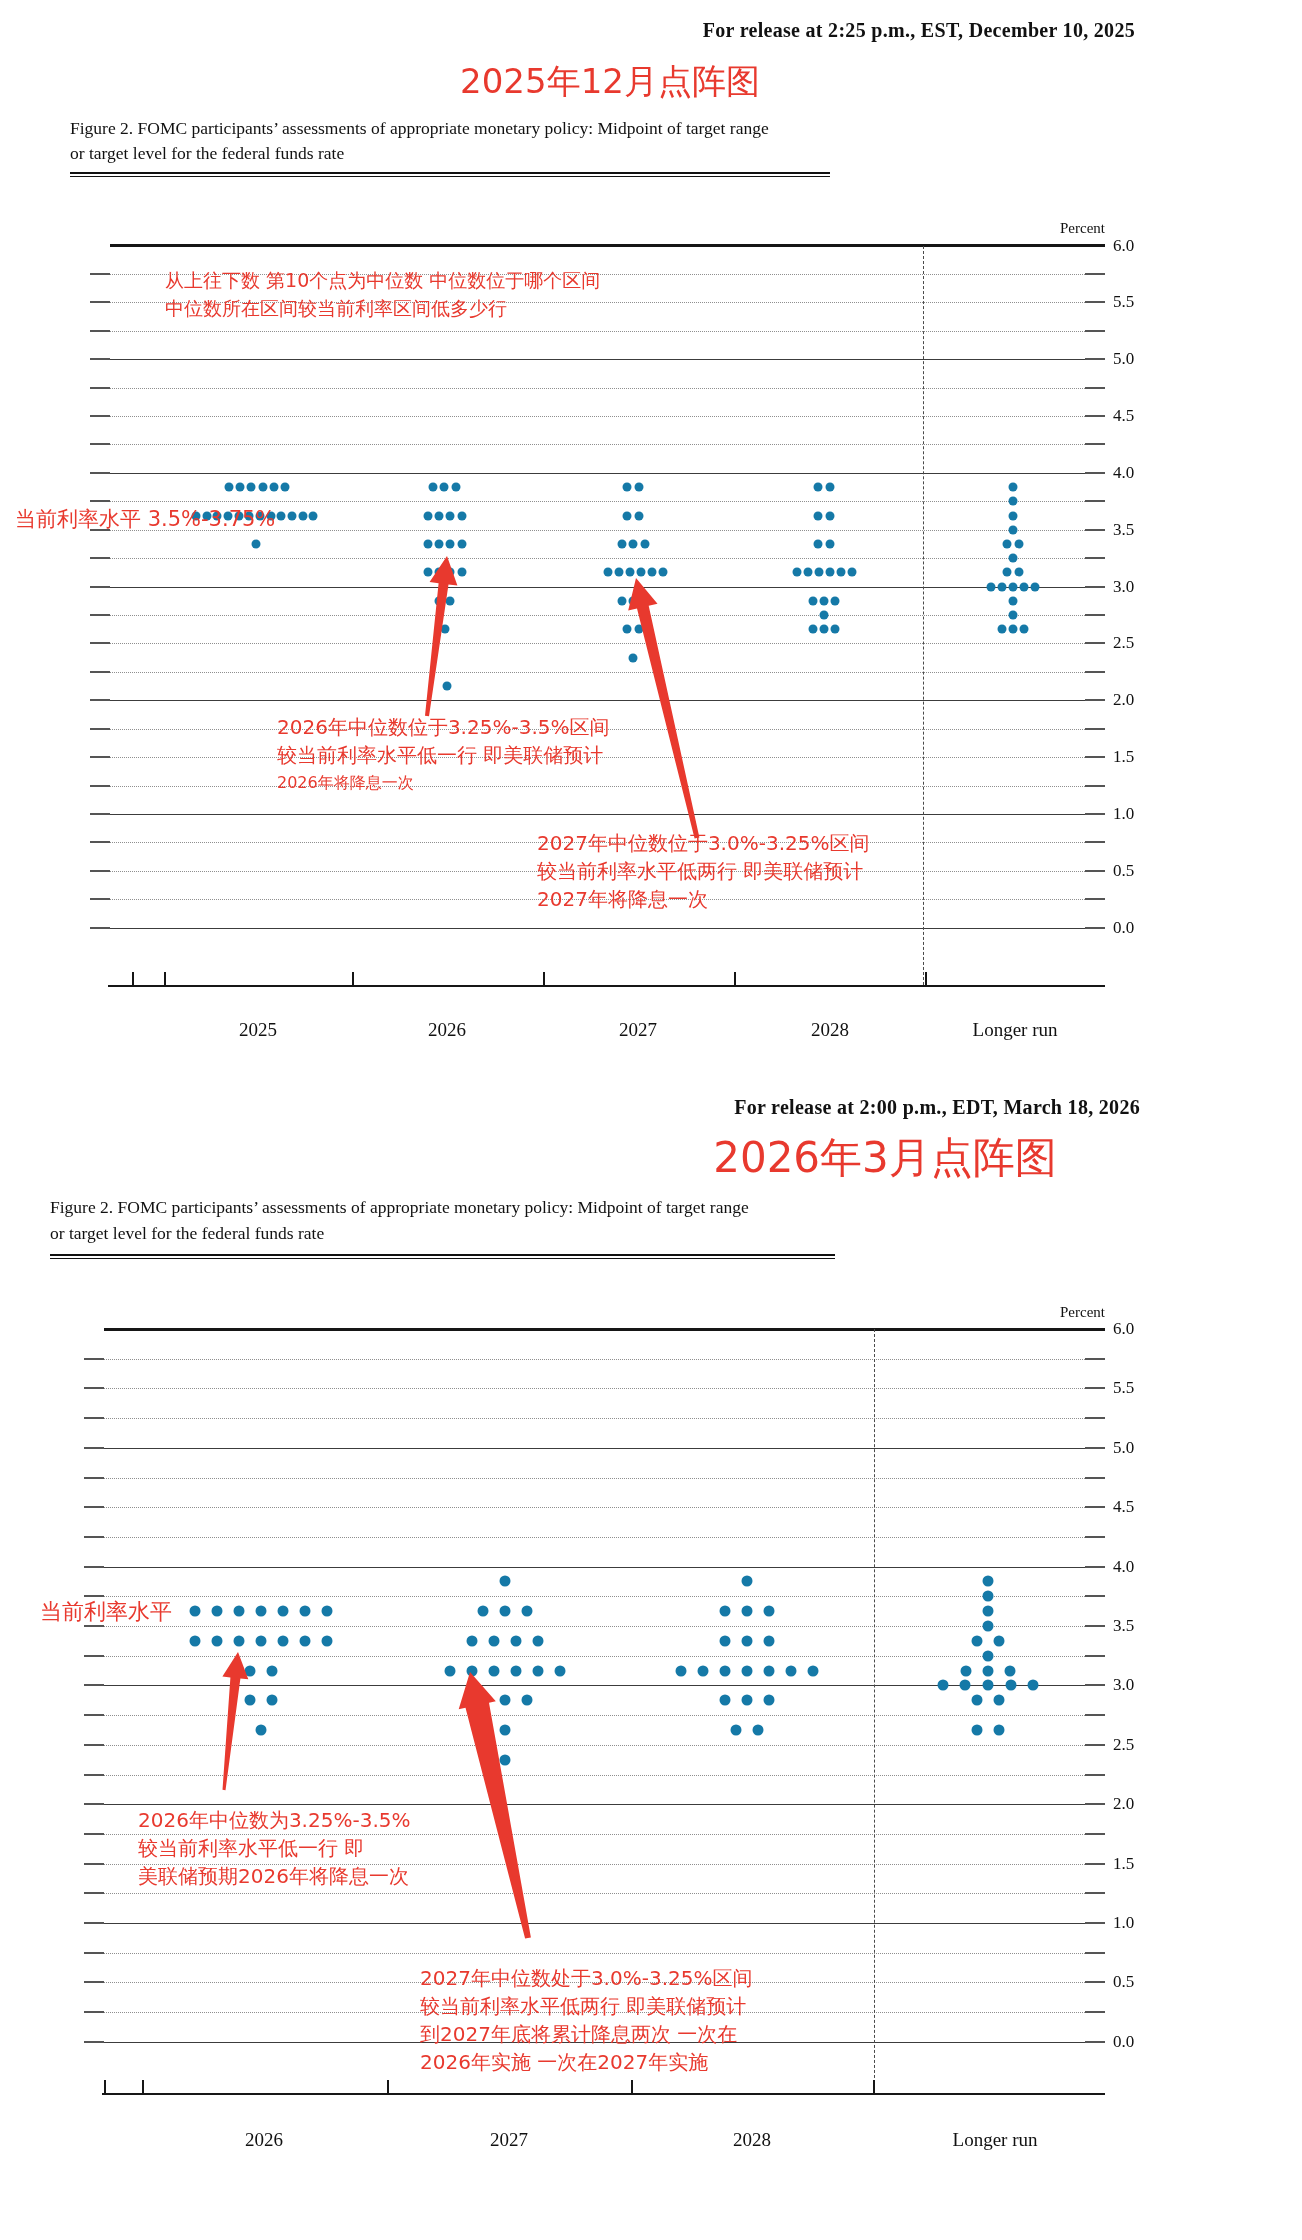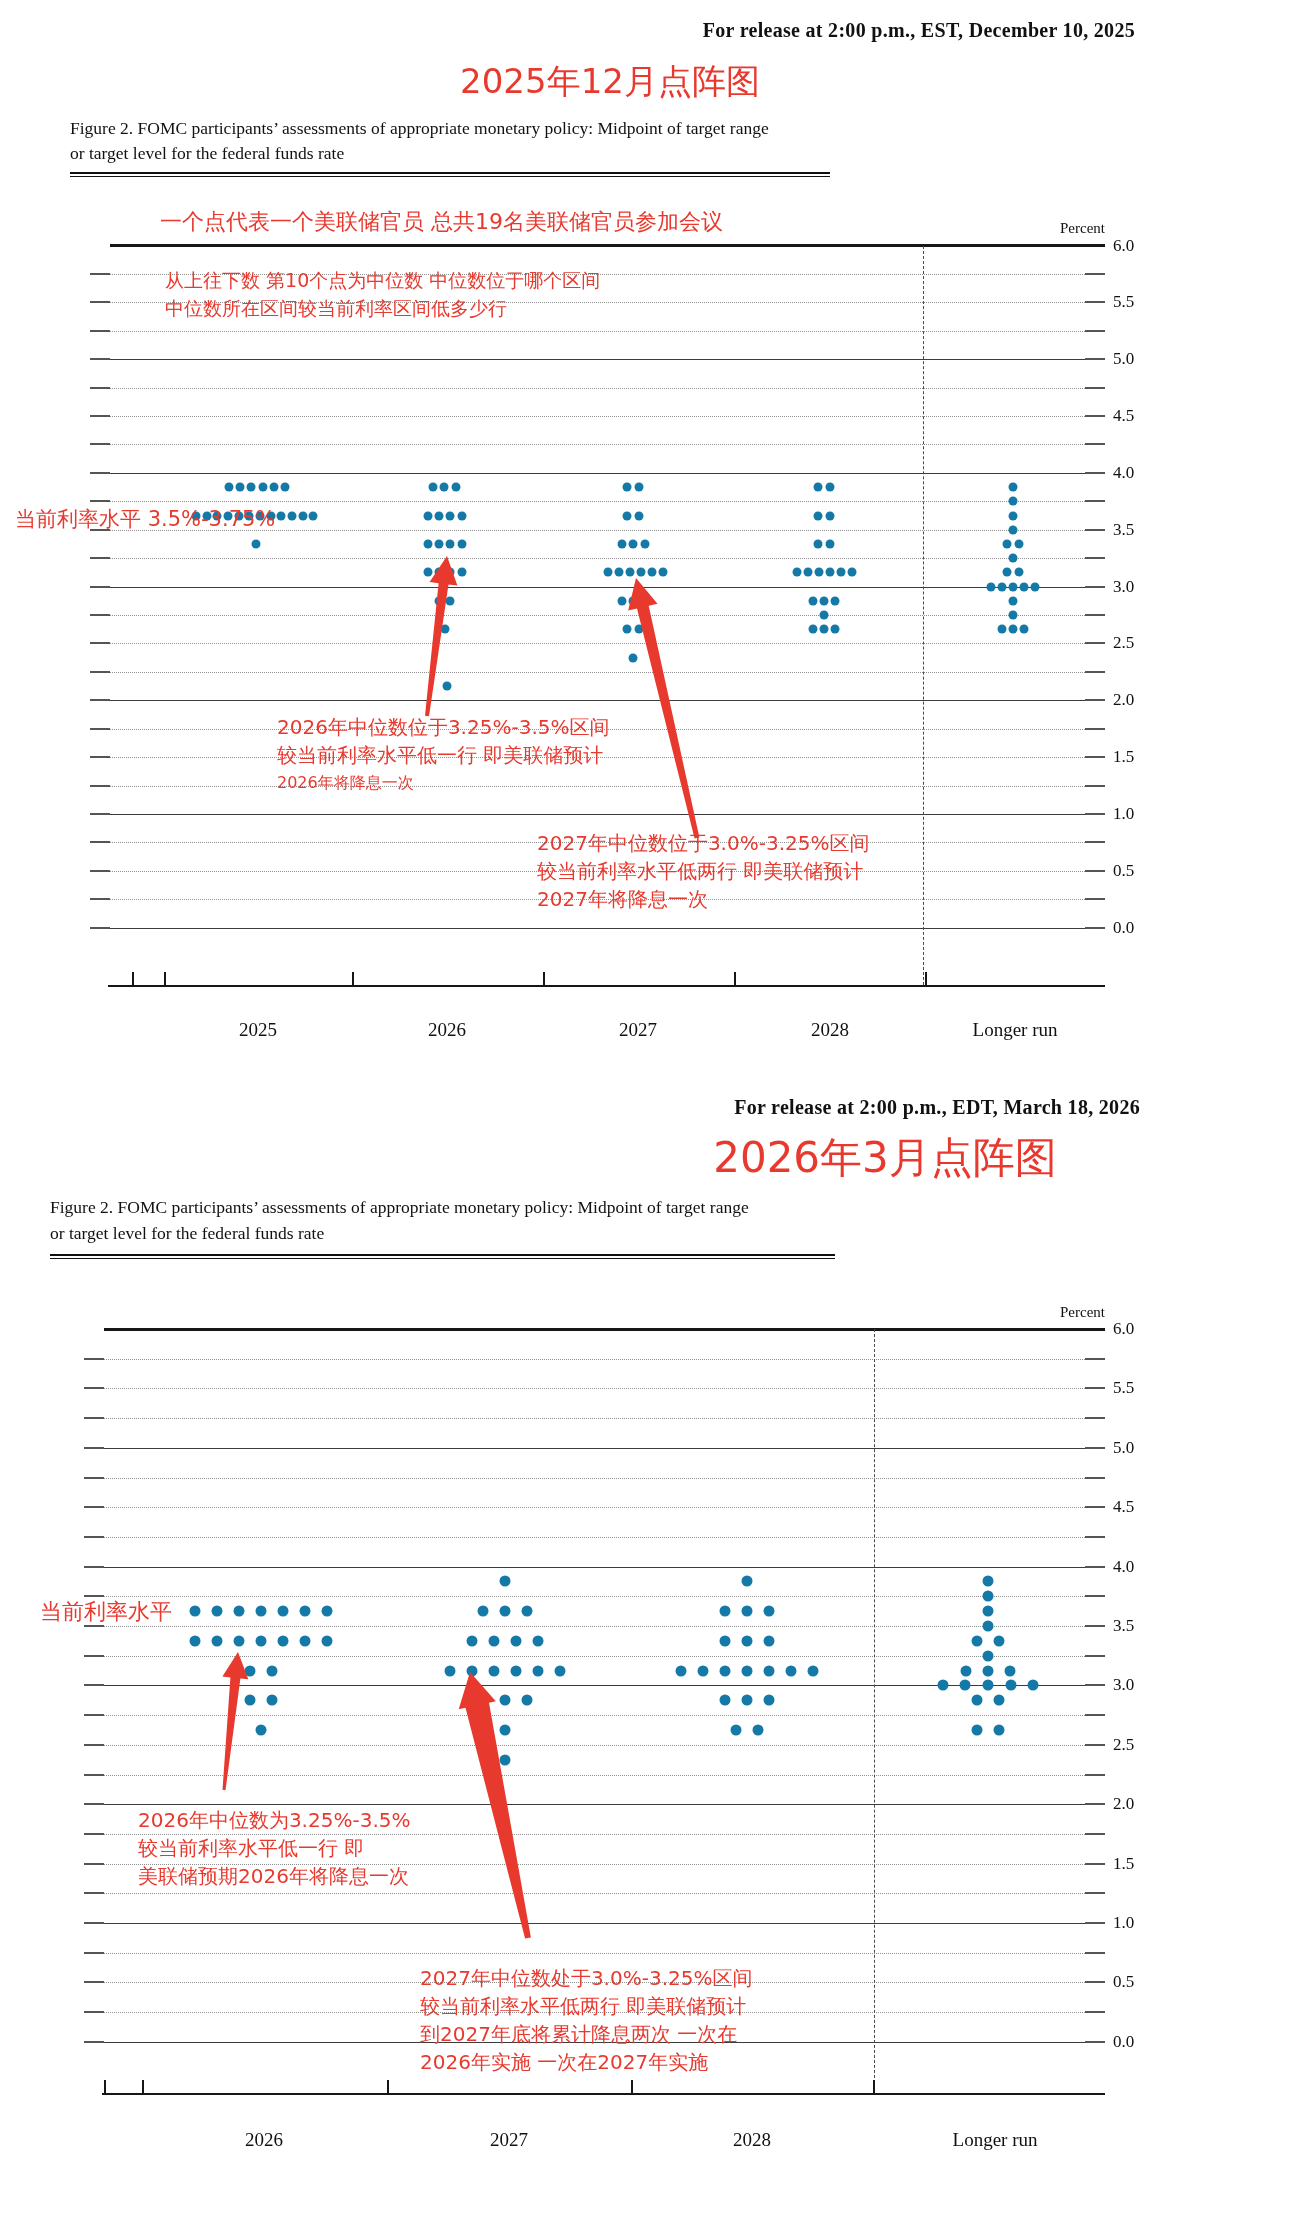--- a/index.html
+++ b/index.html
@@ -25,21 +25,21 @@
   .ann{position:absolute;font-family:"DejaVu Sans",sans-serif;white-space:nowrap;
        transform:translateY(-50%);z-index:5;}
   #arrows{position:absolute;left:0;top:0;z-index:4;pointer-events:none;}
 </style>
 </head>
 <body>
 
 <div id="page">
 
   <section>
-    <div class="release" style="left: 1135px; top: 30px;">For release at 2:00 p.m., EST, December 10, 2025</div>
+    <div class="release" style="left: 1135px; top: 30px;">For release at 2:25 p.m., EST, December 10, 2025</div>
     <div class="red-title" style="left: 610px; top: 82px; font-size: 34px; color: rgb(232, 57, 46);">2025年12月点阵图</div>
     <div class="cap" style="left: 70px; top: 128px;">Figure 2. FOMC participants’ assessments of appropriate monetary policy: Midpoint of target range</div>
     <div class="cap" style="left: 70px; top: 153px;">or target level for the federal funds rate</div>
     <div class="rule" style="left: 70px; top: 172px; width: 760px;"></div>
     <div class="percent" style="left: 1105px; top: 228px;">Percent</div>
     <div class="plot"></div>
   </section>
 
   <section>
     <div class="release" style="left: 1140px; top: 1107px;">For release at 2:00 p.m., EDT, March 18, 2026</div>
@@ -244,21 +244,20 @@
     <div class="dot" style="left: 991px; top: 586.6px; width: 9px; height: 9px; background: rgb(21, 121, 167);"></div>
     <div class="dot" style="left: 1002px; top: 586.6px; width: 9px; height: 9px; background: rgb(21, 121, 167);"></div>
     <div class="dot" style="left: 1013px; top: 586.6px; width: 9px; height: 9px; background: rgb(21, 121, 167);"></div>
     <div class="dot" style="left: 1024px; top: 586.6px; width: 9px; height: 9px; background: rgb(21, 121, 167);"></div>
     <div class="dot" style="left: 1035px; top: 586.6px; width: 9px; height: 9px; background: rgb(21, 121, 167);"></div>
     <div class="dot" style="left: 1013px; top: 600.812px; width: 9px; height: 9px; background: rgb(21, 121, 167);"></div>
     <div class="dot" style="left: 1013px; top: 615.025px; width: 9px; height: 9px; background: rgb(21, 121, 167);"></div>
     <div class="dot" style="left: 1002px; top: 629.237px; width: 9px; height: 9px; background: rgb(21, 121, 167);"></div>
     <div class="dot" style="left: 1013px; top: 629.237px; width: 9px; height: 9px; background: rgb(21, 121, 167);"></div>
     <div class="dot" style="left: 1024px; top: 629.237px; width: 9px; height: 9px; background: rgb(21, 121, 167);"></div>
-    <div class="ann" style="left: 160px; top: 222px; font-size: 22px; color: rgb(232, 57, 46);">一个点代表一个美联储官员 总共19名美联储官员参加会议</div>
     <div class="ann" style="left: 165px; top: 281px; font-size: 19px; color: rgb(232, 57, 46);">从上往下数 第10个点为中位数 中位数位于哪个区间</div>
     <div class="ann" style="left: 165px; top: 309px; font-size: 19px; color: rgb(232, 57, 46);">中位数所在区间较当前利率区间低多少行</div>
     <div class="ann" style="left: 15px; top: 519px; font-size: 21px; color: rgb(232, 57, 46);">当前利率水平 3.5%-3.75%</div>
     <div class="ann" style="left: 277px; top: 727px; font-size: 20px; color: rgb(232, 57, 46);">2026年中位数位于3.25%-3.5%区间</div>
     <div class="ann" style="left: 277px; top: 755px; font-size: 20px; color: rgb(232, 57, 46);">较当前利率水平低一行 即美联储预计</div>
     <div class="ann" style="left: 277px; top: 783px; font-size: 16px; color: rgb(232, 57, 46);">2026年将降息一次</div>
     <div class="ann" style="left: 537px; top: 843px; font-size: 20px; color: rgb(232, 57, 46);">2027年中位数位于3.0%-3.25%区间</div>
     <div class="ann" style="left: 537px; top: 871px; font-size: 20px; color: rgb(232, 57, 46);">较当前利率水平低两行 即美联储预计</div>
     <div class="ann" style="left: 537px; top: 899px; font-size: 20px; color: rgb(232, 57, 46);">2027年将降息一次</div>
     <div class="grid-top" style="left: 104px; top: 1327.5px; width: 1001px;"></div>

